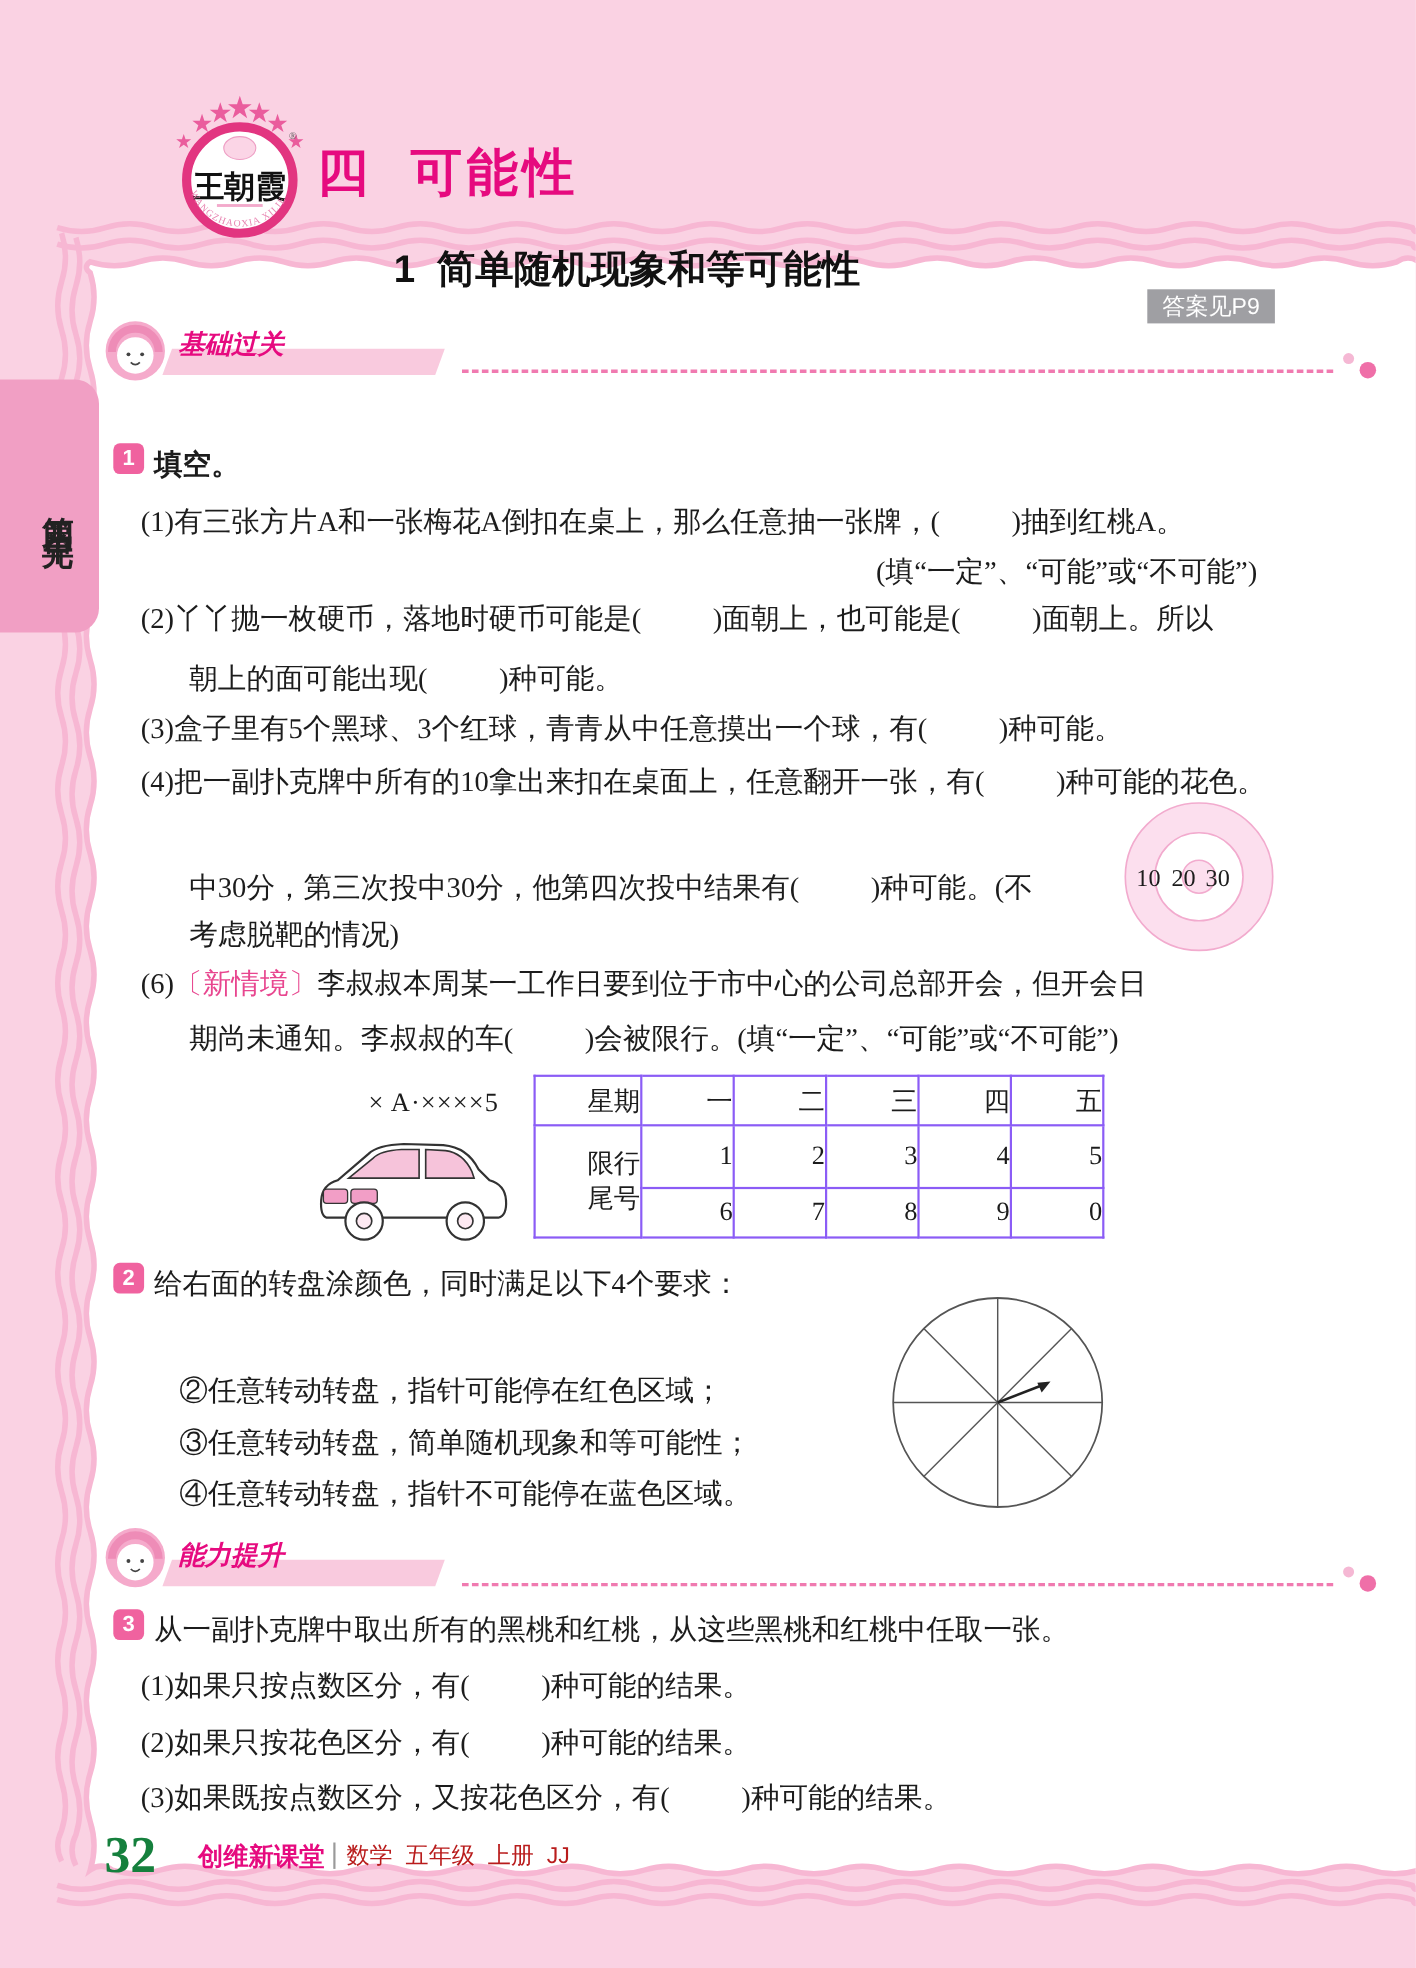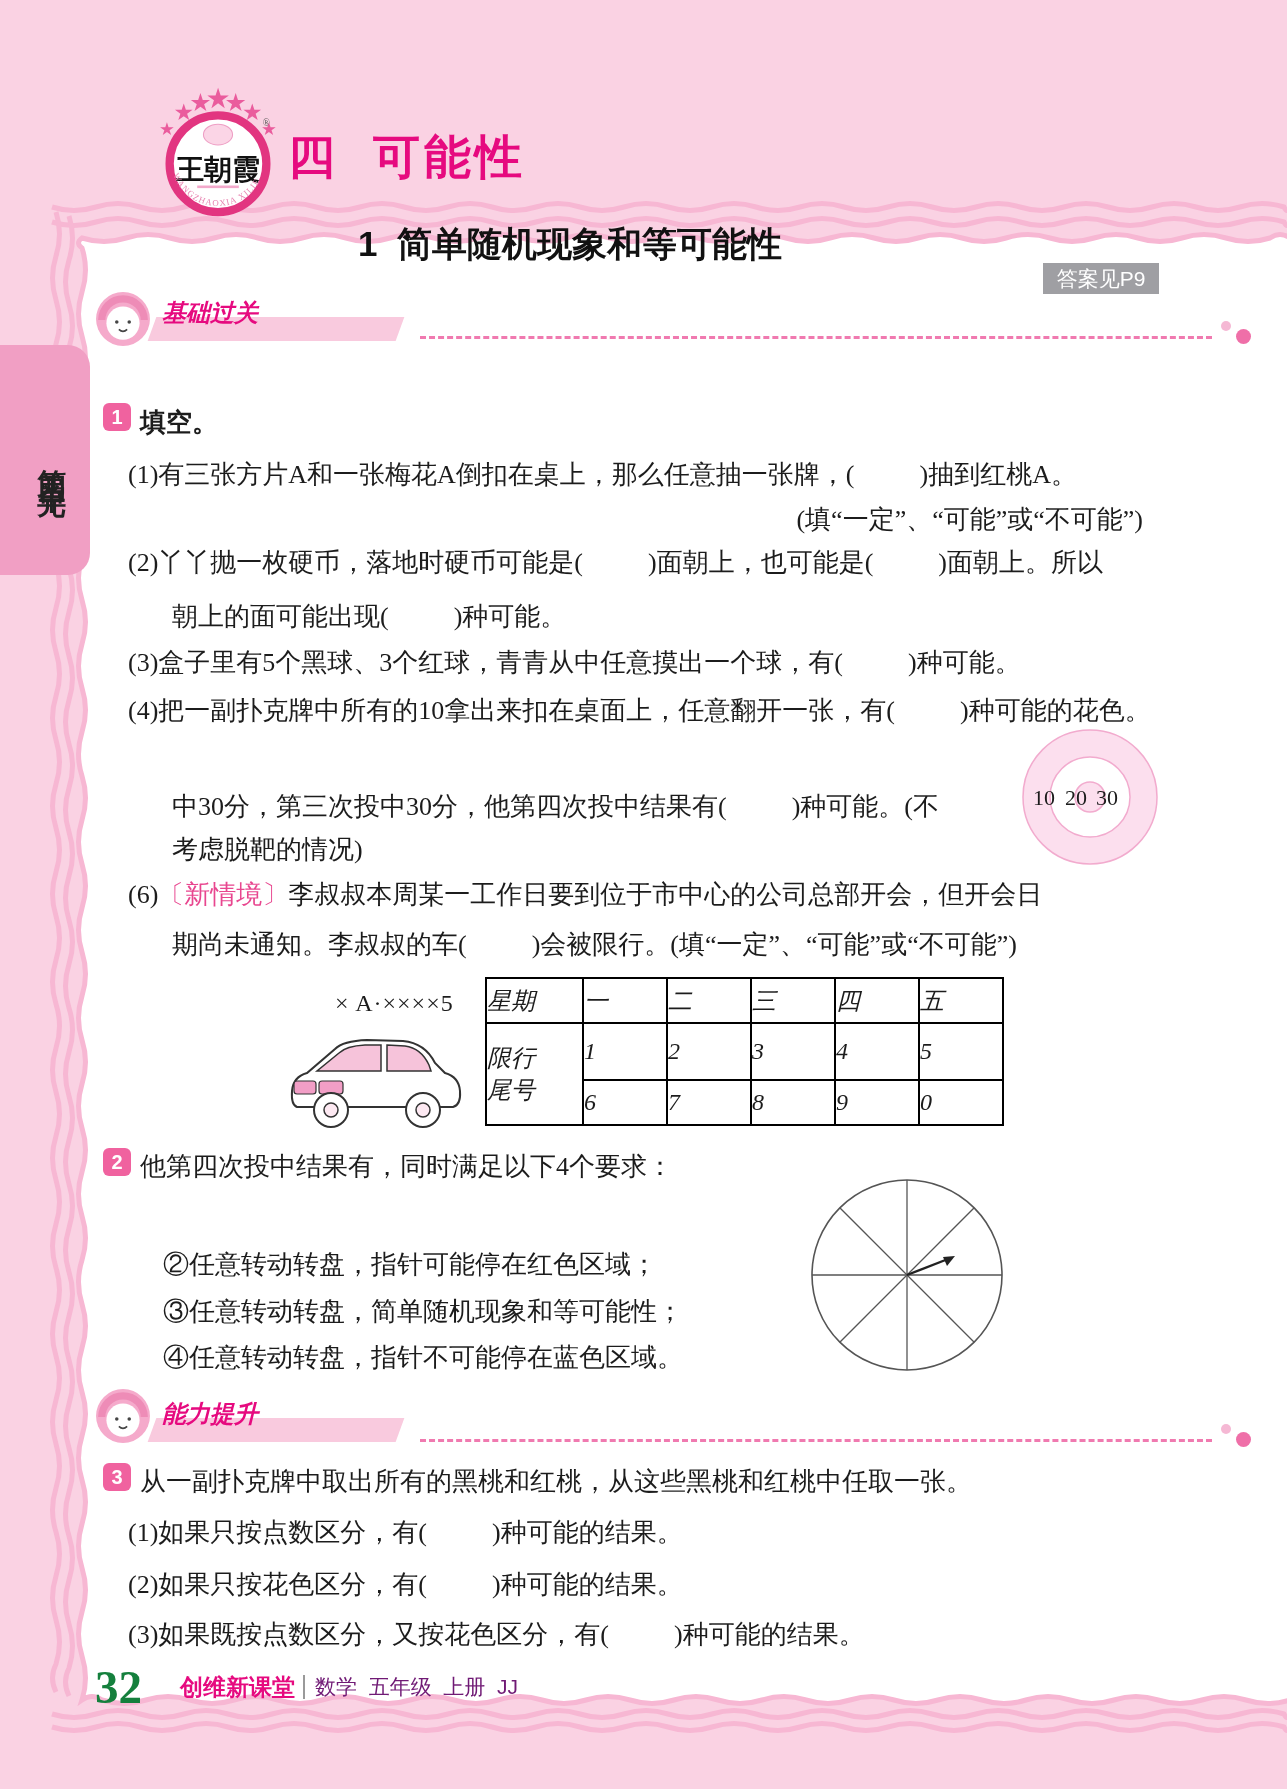--- a/index.html
+++ b/index.html
@@ -24,28 +24,28 @@
   .dashline{border-top:3px dashed #f07ab0;z-index:1;}
   .dot{border-radius:50%;z-index:2;}
   
   .qbadge{width:28px;height:28px;background:#f0629f;border-radius:6px;color:#fff;text-align:center;
           line-height:28px;font-family:"Liberation Sans","DejaVu Sans",sans-serif;font-weight:bold;font-size:20px;z-index:3;}
   .qlabel-h{font-family:"Liberation Sans","DejaVu Sans",sans-serif;font-weight:bold;font-size:26px;z-index:3;}
   .ql{font-size:26px;white-space:pre;z-index:3;}
   .tag{color:#e8468f;}
   
   .ltable{border-collapse:collapse;background:#fff;z-index:3;}
-  .ltable td{border:2px solid #000000;text-align:left;vertical-align:middle;font-size:24px;padding:0;font-style:italic;}
+  .ltable td{border:2px solid #8b5cf6;text-align:right;vertical-align:middle;font-size:24px;padding:0;}
   .rowlab{line-height:1.35;font-size:24px;}
   
   .footer{left:95px;top:1660px;display:flex;align-items:center;z-index:3;}
   .pagenum{font-family:Liberation Serif, serif;font-weight:900;font-size:47px;color:#15803d;}
   .brand{margin-left:38px;font-family:"Liberation Sans","DejaVu Sans",sans-serif;font-weight:bold;font-size:23px;color:#e60a7f;}
   .fdiv{margin:0 10px 0 8px;width:2px;height:24px;background:#9a9a9a;}
-  .fmeta{font-family:"Liberation Sans","DejaVu Sans",sans-serif;font-size:21px;color:#701a75;white-space:pre;}
+  .fmeta{font-family:"Liberation Sans","DejaVu Sans",sans-serif;font-size:21px;color:#b91c1c;white-space:pre;}
 </style>
 </head>
 <body>
 
 <div class="page">
 
   <svg class="frame" width="1287" height="1789" viewBox="0 0 1287 1789">
     <rect x="0" y="0" width="1287" height="1789" fill="#fad2e3"></rect>
     <path id="whiteArea" fill="#ffffff" stroke="#f7b7d3" stroke-width="5" d="M 82 238 q 22 7 44 0 q 22 -7 44 0 q 22 7 44 0 q 22 -7 44 0 q 22 7 44 0 q 22 -7 44 0 q 22 7 44 0 q 22 -7 44 0 q 22 7 44 0 q 22 -7 44 0 q 22 7 44 0 q 22 -7 44 0 q 22 7 44 0 q 22 -7 44 0 q 22 7 44 0 q 22 -7 44 0 q 22 7 44 0 q 22 -7 44 0 q 22 7 44 0 q 22 -7 44 0 q 22 7 44 0 q 22 -7 44 0 q 22 7 44 0 q 22 -7 44 0 q 22 7 44 0 q 22 -7 44 0 q 22 7 44 0 q 10 -7 20 0 L 1290 1700 q -22 7 -44 0 q -22 -7 -44 0 q -22 7 -44 0 q -22 -7 -44 0 q -22 7 -44 0 q -22 -7 -44 0 q -22 7 -44 0 q -22 -7 -44 0 q -22 7 -44 0 q -22 -7 -44 0 q -22 7 -44 0 q -22 -7 -44 0 q -22 7 -44 0 q -22 -7 -44 0 q -22 7 -44 0 q -22 -7 -44 0 q -22 7 -44 0 q -22 -7 -44 0 q -22 7 -44 0 q -22 -7 -44 0 q -22 7 -44 0 q -22 -7 -44 0 q -22 7 -44 0 q -22 -7 -44 0 q -22 7 -44 0 q -22 -7 -44 0 q -22 7 -44 0 q -10 -7 -20 0 q 7 -22 0 -44 q -7 -22 0 -44 q 7 -22 0 -44 q -7 -22 0 -44 q 7 -22 0 -44 q -7 -22 0 -44 q 7 -22 0 -44 q -7 -22 0 -44 q 7 -22 0 -44 q -7 -22 0 -44 q 7 -22 0 -44 q -7 -22 0 -44 q 7 -22 0 -44 q -7 -22 0 -44 q 7 -22 0 -44 q -7 -22 0 -44 q 7 -22 0 -44 q -7 -22 0 -44 q 7 -22 0 -44 q -7 -22 0 -44 q 7 -22 0 -44 q -7 -22 0 -44 q 7 -22 0 -44 q -7 -22 0 -44 q 7 -22 0 -44 q -7 -22 0 -44 q 7 -22 0 -44 q -7 -22 0 -44 q 7 -22 0 -44 q -7 -22 0 -44 q 7 -22 0 -44 q -7 -22 0 -44 q 7 -22 0 -44 q -7 -5 0 -10 Z"></path>
     <path id="wTopA" fill="none" stroke="#f7b7d3" stroke-width="5" d="M 52 207 q 22 7 44 0 q 22 -7 44 0 q 22 7 44 0 q 22 -7 44 0 q 22 7 44 0 q 22 -7 44 0 q 22 7 44 0 q 22 -7 44 0 q 22 7 44 0 q 22 -7 44 0 q 22 7 44 0 q 22 -7 44 0 q 22 7 44 0 q 22 -7 44 0 q 22 7 44 0 q 22 -7 44 0 q 22 7 44 0 q 22 -7 44 0 q 22 7 44 0 q 22 -7 44 0 q 22 7 44 0 q 22 -7 44 0 q 22 7 44 0 q 22 -7 44 0 q 22 7 44 0 q 22 -7 44 0 q 22 7 44 0 q 22 -7 44 0 q 3 7 6 0"></path>
@@ -160,21 +160,21 @@
       <td>6</td>
       <td>7</td>
       <td>8</td>
       <td>9</td>
       <td>0</td>
     </tr>
   </tbody>
     </table>
 
   <div class="abs qbadge" style="left:103px;top:1148px">2</div>
-  <div class="abs ql" style="left:140px;top:1149px">他第四次投中结果有，同时满足以下4个要求：</div>
+  <div class="abs ql" style="left:140px;top:1149px">给右面的转盘涂颜色，同时满足以下4个要求：</div>
   <div class="abs ql" style="left:163px;top:1247px">②任意转动转盘，指针可能停在红色区域；</div>
   <div class="abs ql" style="left:163px;top:1294px">③任意转动转盘，简单随机现象和等可能性；</div>
   <div class="abs ql" style="left:163px;top:1340px">④任意转动转盘，指针不可能停在蓝色区域。</div>
 
   <svg class="abs" style="left:805px;top:1173px;z-index:3" width="204" height="204" viewBox="0 0 204 204">
     <circle cx="102" cy="102" r="95" fill="#ffffff" stroke="#555" stroke-width="1.6"></circle>
     <line x1="102" y1="7" x2="102" y2="197" stroke="#555" stroke-width="1.3"></line>
     <line x1="7" y1="102" x2="197" y2="102" stroke="#555" stroke-width="1.3"></line>
     <line x1="34.8" y1="34.8" x2="169.2" y2="169.2" stroke="#555" stroke-width="1.3"></line>
     <line x1="169.2" y1="34.8" x2="34.8" y2="169.2" stroke="#555" stroke-width="1.3"></line>

